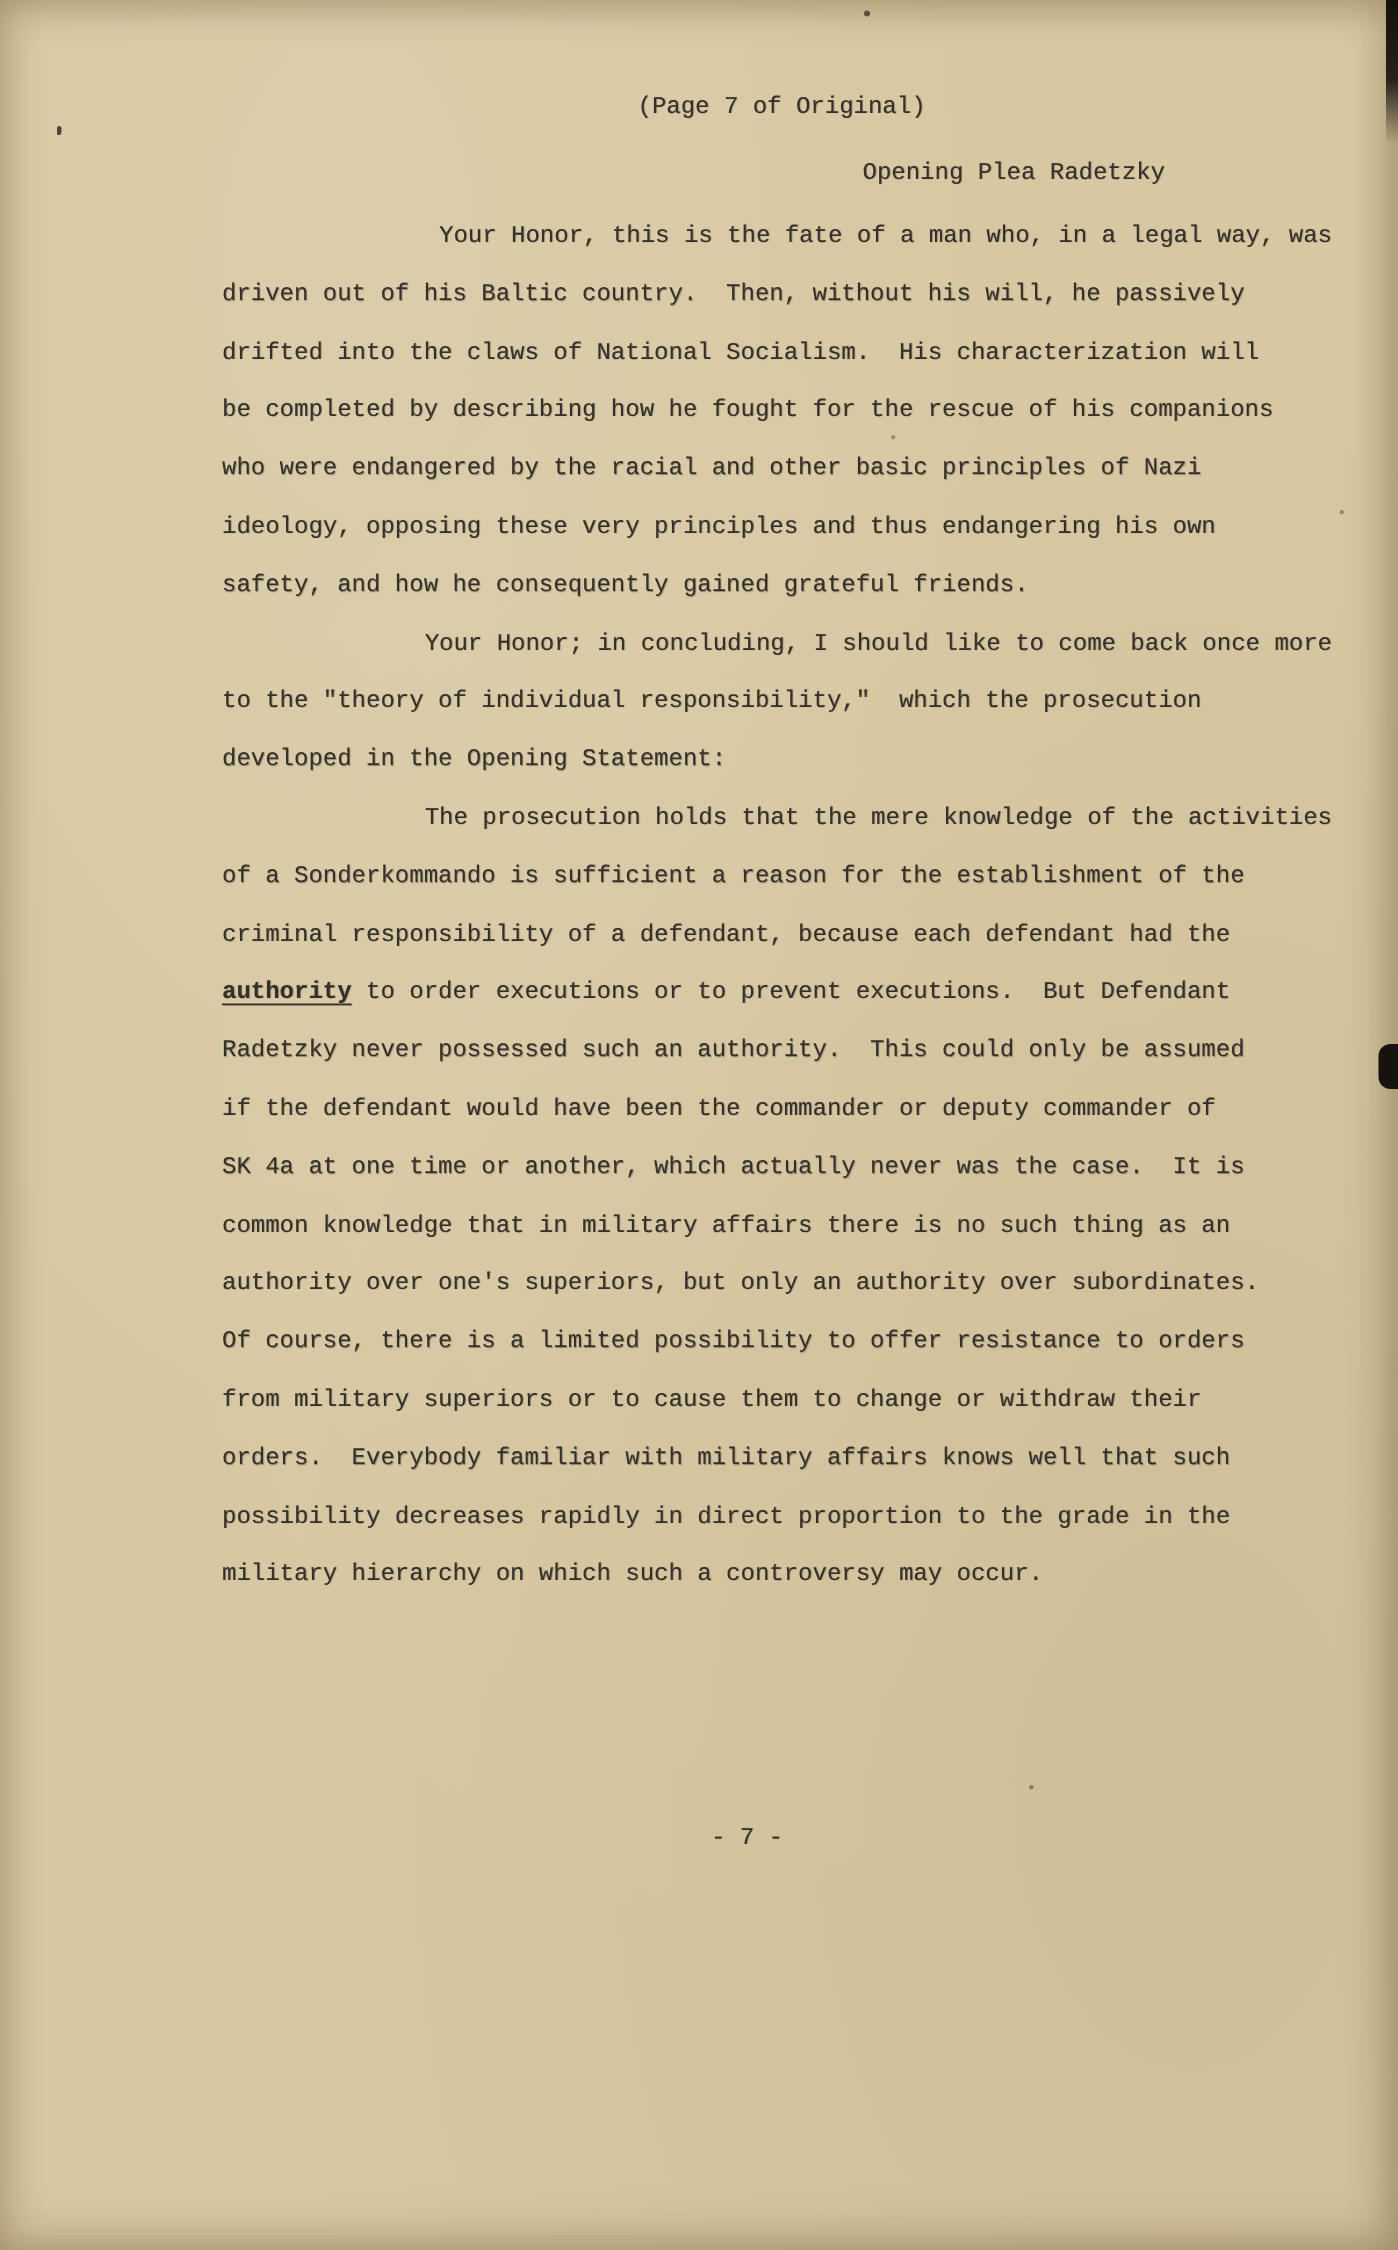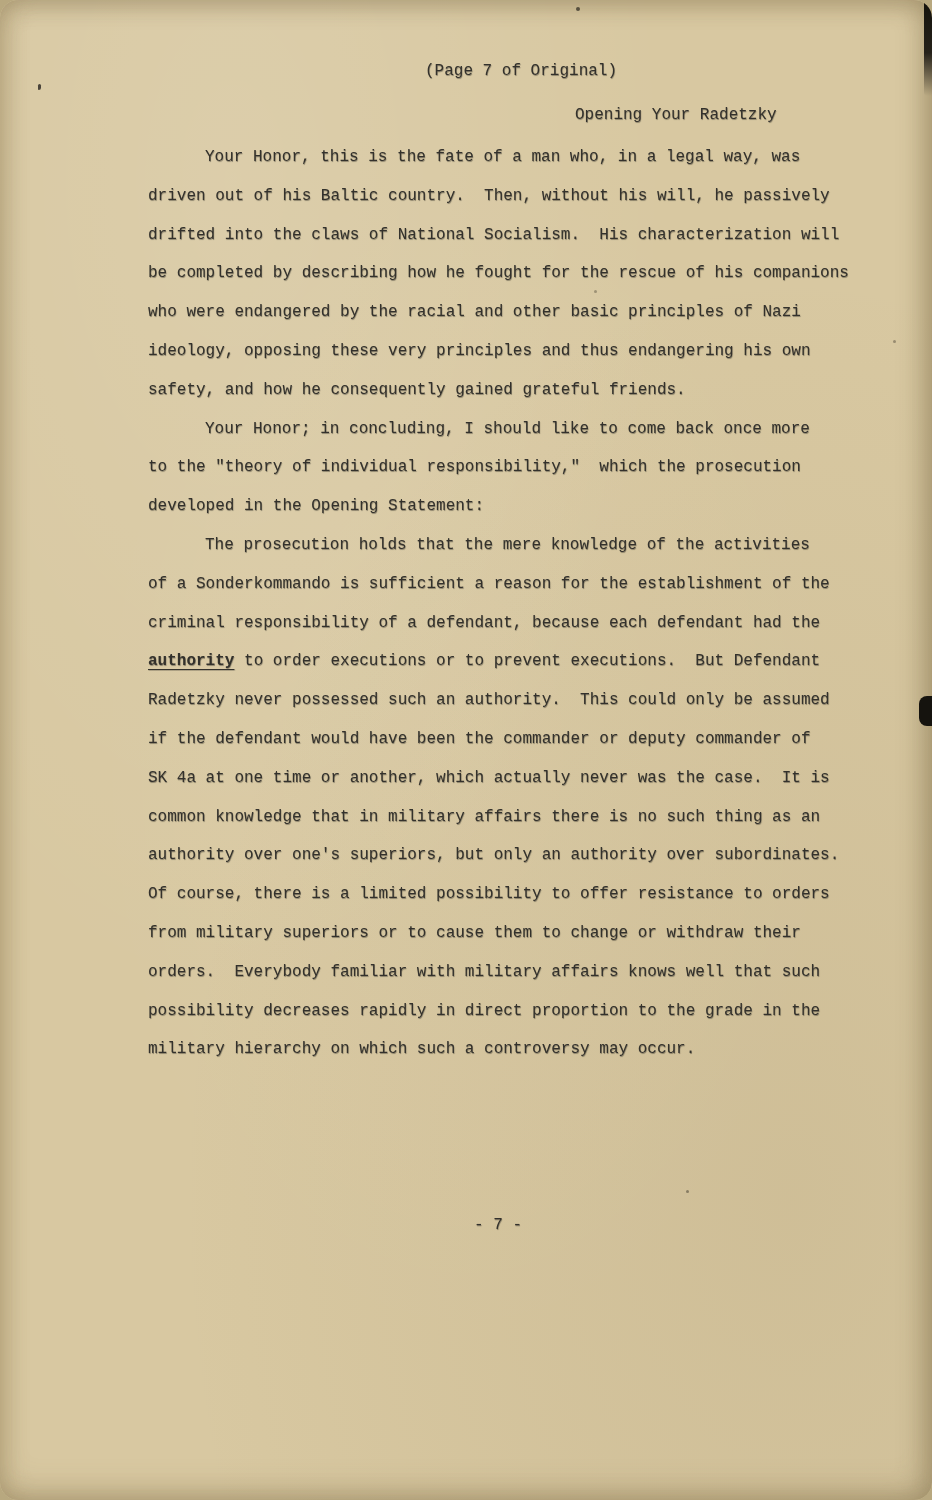--- a/index.html
+++ b/index.html
@@ -18,21 +18,20 @@
       radial-gradient(ellipse at 85% 80%, rgba(125,103,62,0.10), transparent 55%),
       radial-gradient(ellipse at 50% 50%, rgba(255,250,235,0.05), transparent 60%),
       #d8c8a1;
     box-shadow:
       inset -10px 0 26px rgba(95,78,45,0.28),
       inset 10px 0 22px rgba(120,100,60,0.14),
       inset 0 10px 22px rgba(120,100,60,0.12),
       inset 0 -14px 30px rgba(120,100,60,0.14);
     font-family: "Liberation Mono", "DejaVu Sans Mono", monospace;
     color: #33312c;
-    border-radius: 18px;
   }
   .typewriter {
     font-size: 16px;
     text-shadow: 0.5px 0.6px 0.7px rgba(52,48,40,0.45);
     white-space: pre;
   }
   .header-line {
     position: absolute;
     left: 425px;
     top: 62px;
@@ -47,21 +46,21 @@
     left: 148px;
     top: 138px;
     width: 740px;
   }
   .paragraph { margin: 0; }
   .line {
     line-height: 38.8px;
     height: 38.8px;
     white-space: pre;
   }
-  .line.first { padding-left: 57px; }
+  .line.first { padding-left: 57px; text-align: right; }
   .line u {
     text-decoration: underline;
     text-underline-offset: 4px;
     font-weight: bold;
   }
   .page-number {
     position: absolute;
     left: 474px;
     top: 1216px;
   }
@@ -91,21 +90,21 @@
   .speck.s4 { left: 893px; top: 340px; width: 3px; height: 3px; opacity: 0.5; }
   .speck.s5 { left: 594px; top: 290px; width: 3px; height: 3px; opacity: 0.45; }
 </style>
 </head>
 <body>
 
 <div class="paper">
 
   <div class="typewriter header-line">(Page 7 of Original)</div>
 
-  <div class="typewriter title-line">Opening Your Radetzky</div>
+  <div class="typewriter title-line">Opening Plea Radetzky</div>
 
   <div class="typewriter body-text" id="body-text"><div class="paragraph"><div class="line first">Your Honor, this is the fate of a man who, in a legal way, was</div><div class="line">driven out of his Baltic country.  Then, without his will, he passively</div><div class="line">drifted into the claws of National Socialism.  His characterization will</div><div class="line">be completed by describing how he fought for the rescue of his companions</div><div class="line">who were endangered by the racial and other basic principles of Nazi</div><div class="line">ideology, opposing these very principles and thus endangering his own</div><div class="line">safety, and how he consequently gained grateful friends.</div></div><div class="paragraph"><div class="line first">Your Honor; in concluding, I should like to come back once more</div><div class="line">to the "theory of individual responsibility,"  which the prosecution</div><div class="line">developed in the Opening Statement:</div></div><div class="paragraph"><div class="line first">The prosecution holds that the mere knowledge of the activities</div><div class="line">of a Sonderkommando is sufficient a reason for the establishment of the</div><div class="line">criminal responsibility of a defendant, because each defendant had the</div><div class="line"><u>authority</u> to order executions or to prevent executions.  But Defendant</div><div class="line">Radetzky never possessed such an authority.  This could only be assumed</div><div class="line">if the defendant would have been the commander or deputy commander of</div><div class="line">SK 4a at one time or another, which actually never was the case.  It is</div><div class="line">common knowledge that in military affairs there is no such thing as an</div><div class="line">authority over one's superiors, but only an authority over subordinates.</div><div class="line">Of course, there is a limited possibility to offer resistance to orders</div><div class="line">from military superiors or to cause them to change or withdraw their</div><div class="line">orders.  Everybody familiar with military affairs knows well that such</div><div class="line">possibility decreases rapidly in direct proportion to the grade in the</div><div class="line">military hierarchy on which such a controversy may occur.</div></div></div>
 
   <div class="typewriter page-number">- 7 -</div>
 
   <div class="edge-strip-tr"></div>
   <div class="edge-blob"></div>
   <div class="speck s1"></div>
   <div class="speck s2"></div>
   <div class="speck s3"></div>

